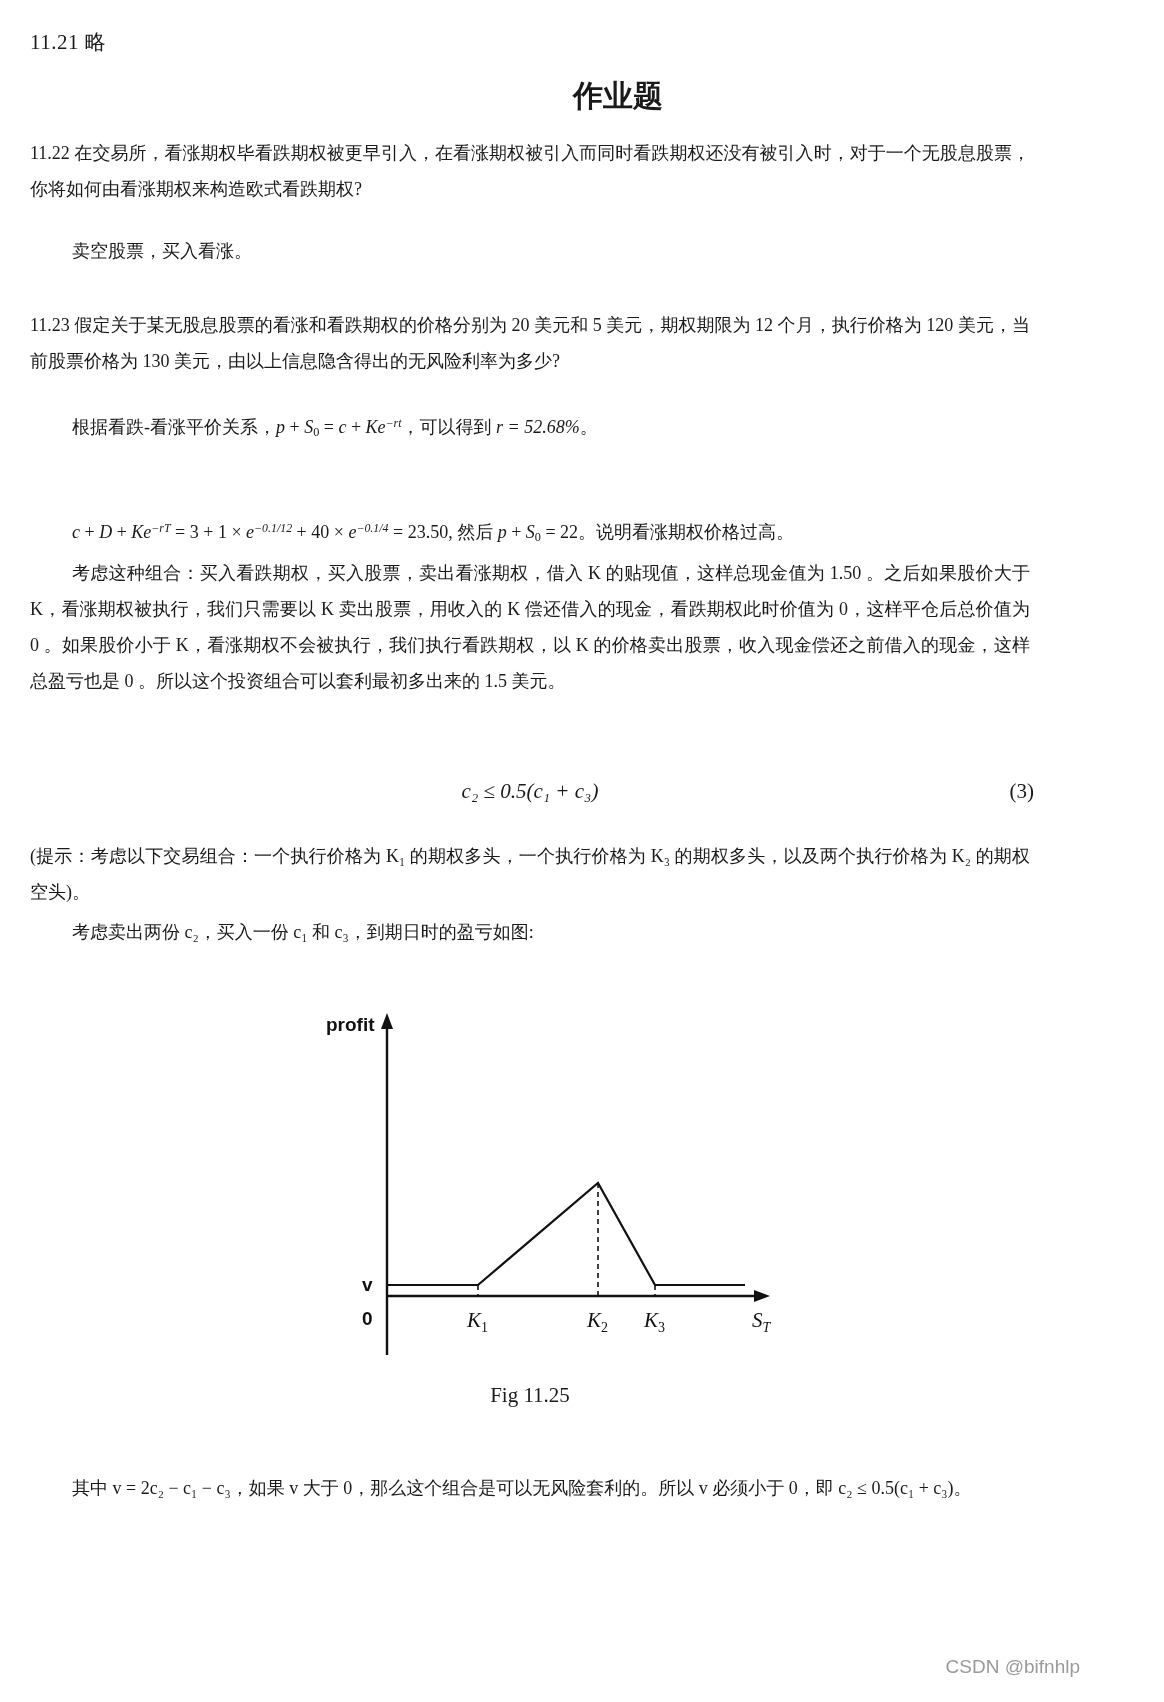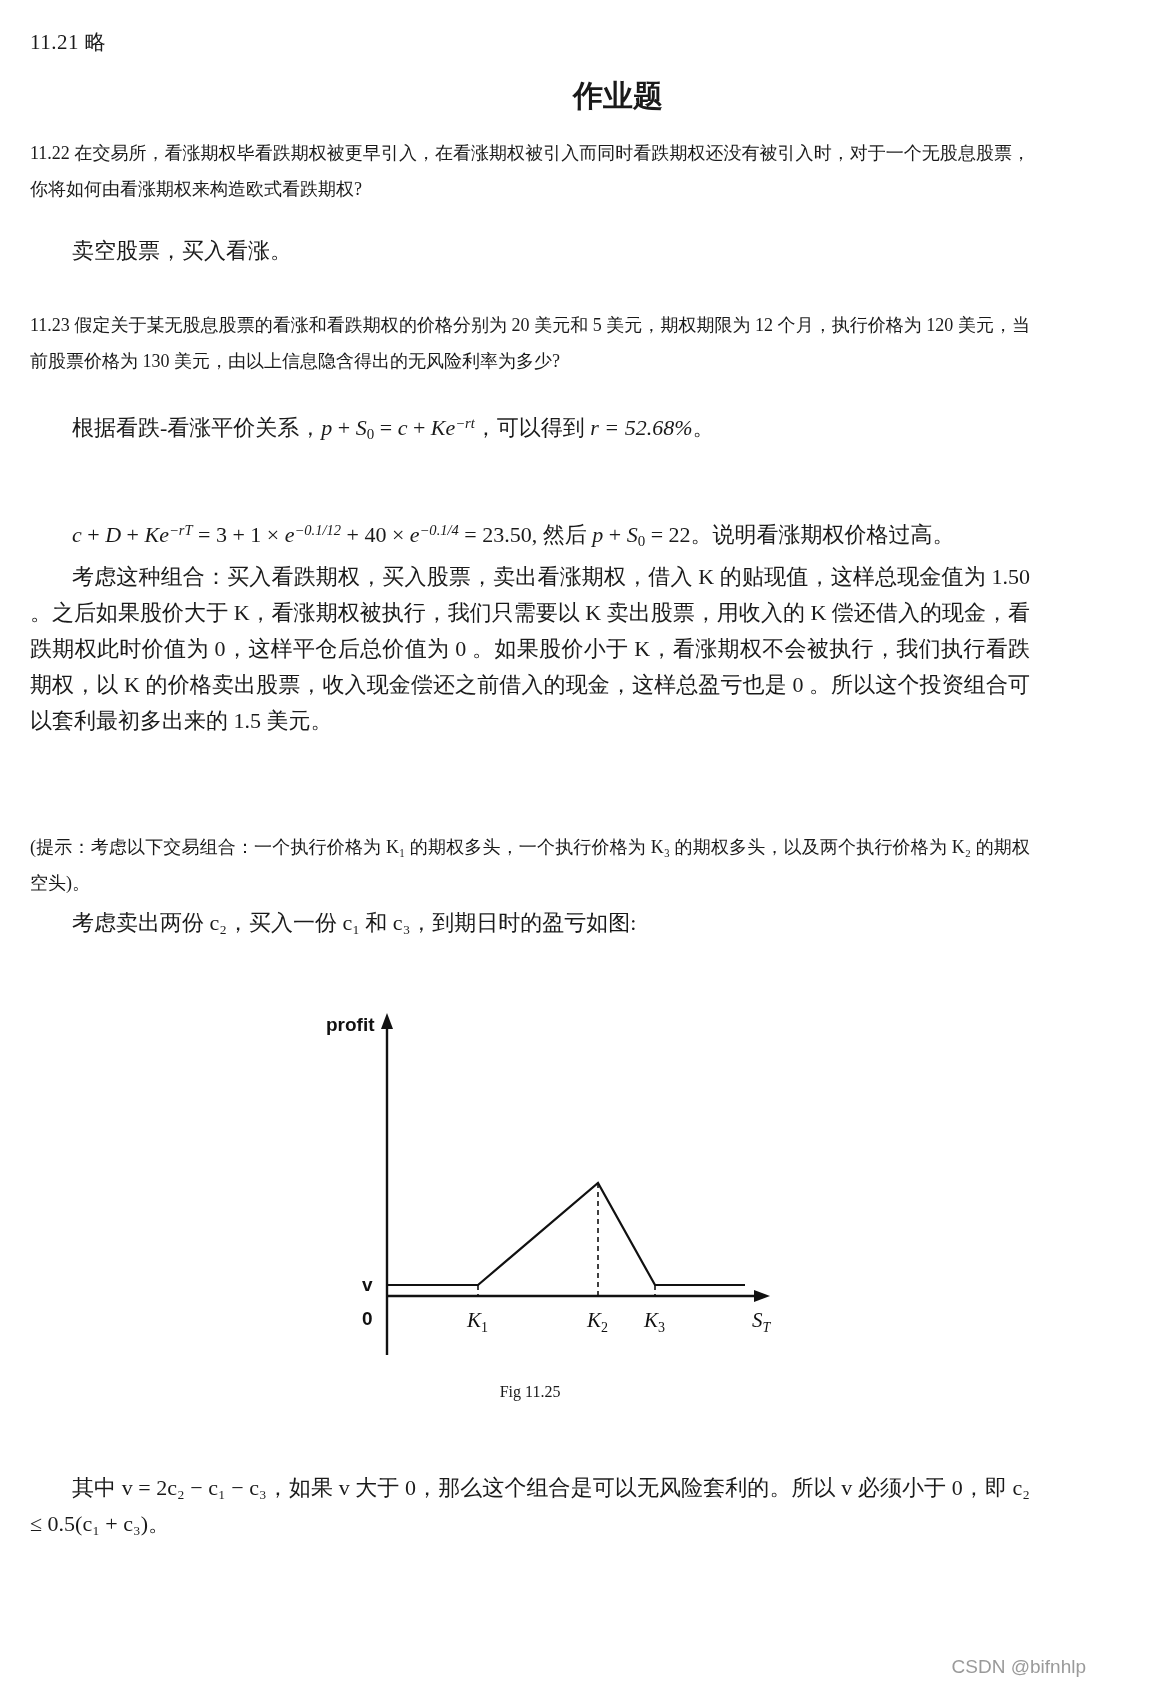--- a/index.html
+++ b/index.html
@@ -11,41 +11,41 @@
   .page{position:relative;width:1132px;height:1702px;padding:0;box-sizing:border-box;}
 
   .topline{position:absolute;left:30px;top:28px;font-size:21px;letter-spacing:.5px;}
   .doc-title{position:absolute;left:0;top:76px;width:1164px;text-align:center;
              font-size:30px;font-weight:700;padding-left:36px;}
 
   .body-col{position:absolute;left:30px;top:135px;width:1000px;}
 
   p.q{font-size:18px;line-height:36px;text-align:justify;margin:0 0 4px 0;
       text-justify:inter-ideograph;}
-  p.ans{font-size:22px;line-height:36px;text-align:justify;margin:0;
+  p.ans{font-size:18px;line-height:36px;text-align:justify;margin:0;
         text-indent:42px;text-justify:inter-ideograph;}
   .gap-s{height:22px;}
   .gap-m{height:30px;}
   .gap-l{height:38px;}
 
   .mathline{font-family:"Liberation Serif","DejaVu Serif",serif;font-style:italic;}
   .up{font-style:normal;}
   sub{font-size:.68em;font-style:normal;vertical-align:-0.28em;}
   sup{font-size:.66em;font-style:italic;vertical-align:0.48em;}
 
   .eqblock{position:relative;width:1000px;text-align:center;font-size:21px;margin:12px 0;}
   .eqno{position:absolute;right:-4px;top:0;font-style:normal;font-size:21px;}
 
   
   .figwrap{position:absolute;left:30px;top:1005px;width:1000px;height:430px;}
   .figsvg{display:block;margin:0 auto;}
-  .figcap{position:absolute;left:0;top:378px;width:1000px;text-align:center;font-size:16px;}
+  .figcap{position:absolute;left:0;top:378px;width:1000px;text-align:center;font-size:21px;}
 
   .tail{position:absolute;left:30px;top:1470px;width:1000px;}
-  .watermark{position:absolute;right:46px;bottom:24px;font-size:19px;color:#9a9a9a;
+  .watermark{position:absolute;right:52px;bottom:24px;font-size:19px;color:#9a9a9a;
              font-family:"Liberation Sans",sans-serif;}
   .axis-txt{font-family:"Liberation Sans",sans-serif;font-size:19px;font-weight:700;fill:#111;}
   .tick-txt{font-family:"Liberation Serif",serif;font-style:italic;font-size:21px;fill:#111;}
 </style>
 </head>
 <body>
 
 <div class="page">
 
   <div class="topline">11.21 略</div>
@@ -72,20 +72,24 @@
     <p class="ans">
       <span class="mathline"><i>c</i><span class="up"> + </span><i>D</i><span class="up"> + </span><i>K</i><i>e</i><sup>−rT</sup><span class="up"> = 3 + 1 × </span><i>e</i><sup>−0.1/12</sup><span class="up"> + 40 × </span><i>e</i><sup>−0.1/4</sup><span class="up"> = 23.50, 然后 </span><i>p</i><span class="up"> + </span><i>S</i><sub>0</sub><span class="up"> = 22。说明看涨期权价格过高。</span></span>
     </p>
     <p class="ans">考虑这种组合：买入看跌期权，买入股票，卖出看涨期权，借入 K 的贴现值，这样总现金值为 1.50 。之后如果股价大于 K，看涨期权被执行，我们只需要以 K 卖出股票，用收入的 K 偿还借入的现金，看跌期权此时价值为 0，这样平仓后总价值为 0 。如果股价小于 K，看涨期权不会被执行，我们执行看跌期权，以 K 的价格卖出股票，收入现金偿还之前借入的现金，这样总盈亏也是 0 。所以这个投资组合可以套利最初多出来的 1.5 美元。</p>
 
     <div class="gap-l"></div>
 
 
     <div class="gap-m"></div>
 
+    <div class="eqblock">
+      <span class="mathline">c₂ ≤ 0.5(c₁ + c₃)</span>
+      <span class="eqno">(3)</span>
+    </div>
 
     <div class="gap-s"></div>
 
     <p class="q">(提示：考虑以下交易组合：一个执行价格为 K₁ 的期权多头，一个执行价格为 K₃ 的期权多头，以及两个执行价格为 K₂ 的期权空头)。</p>
     <p class="ans">考虑卖出两份 c₂，买入一份 c₁ 和 c₃，到期日时的盈亏如图:</p>
   </div>
 
   <div class="figwrap">
     <svg class="figsvg" width="1000" height="370" viewBox="0 0 1000 370">
 

